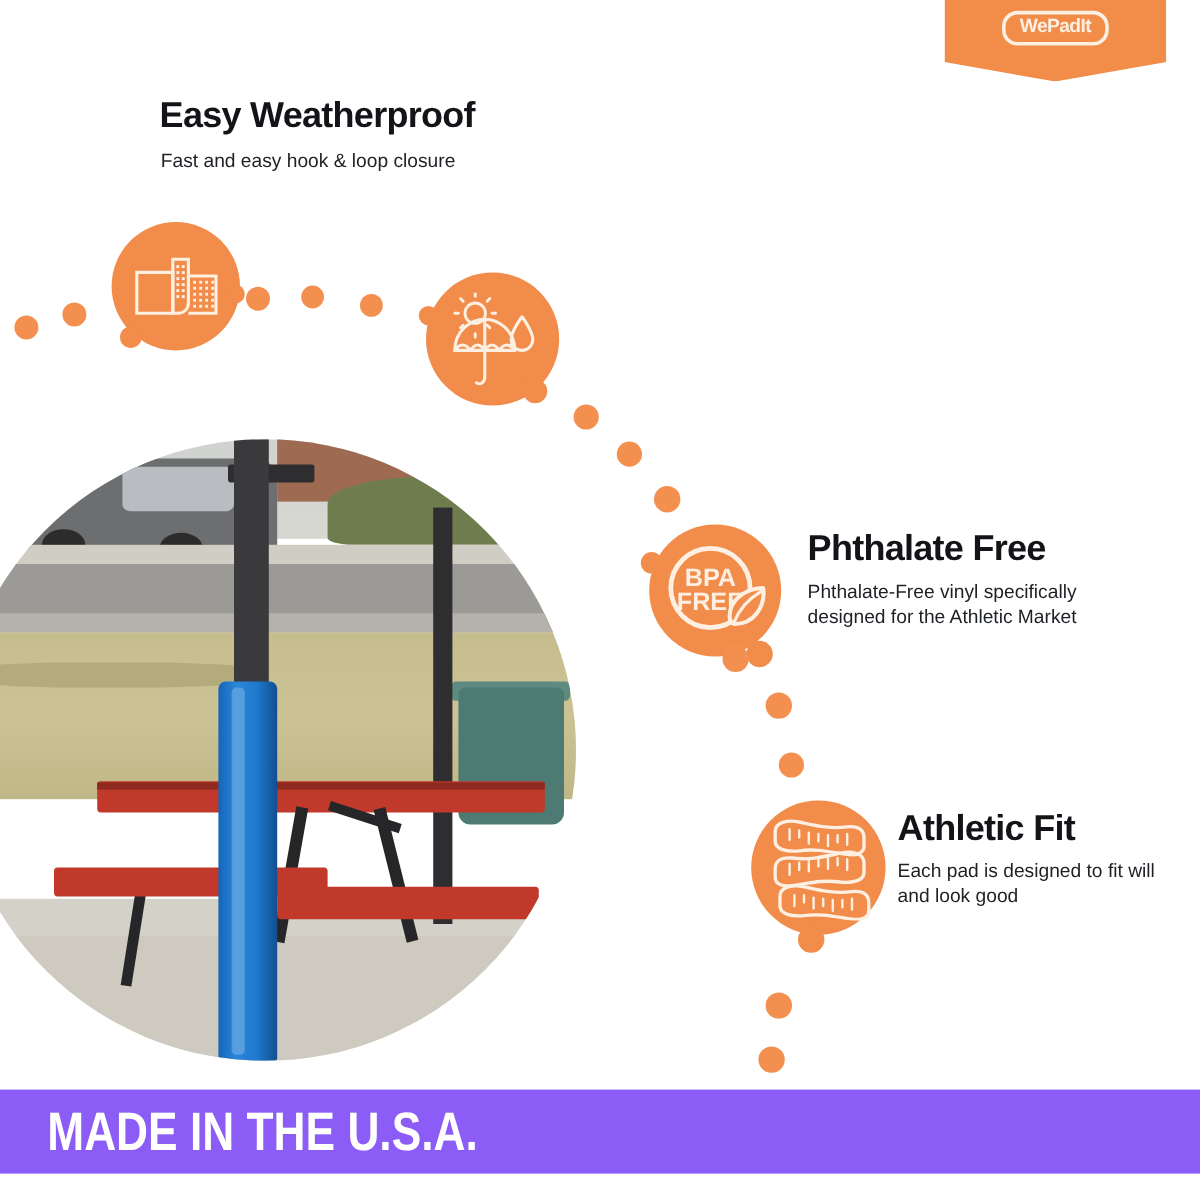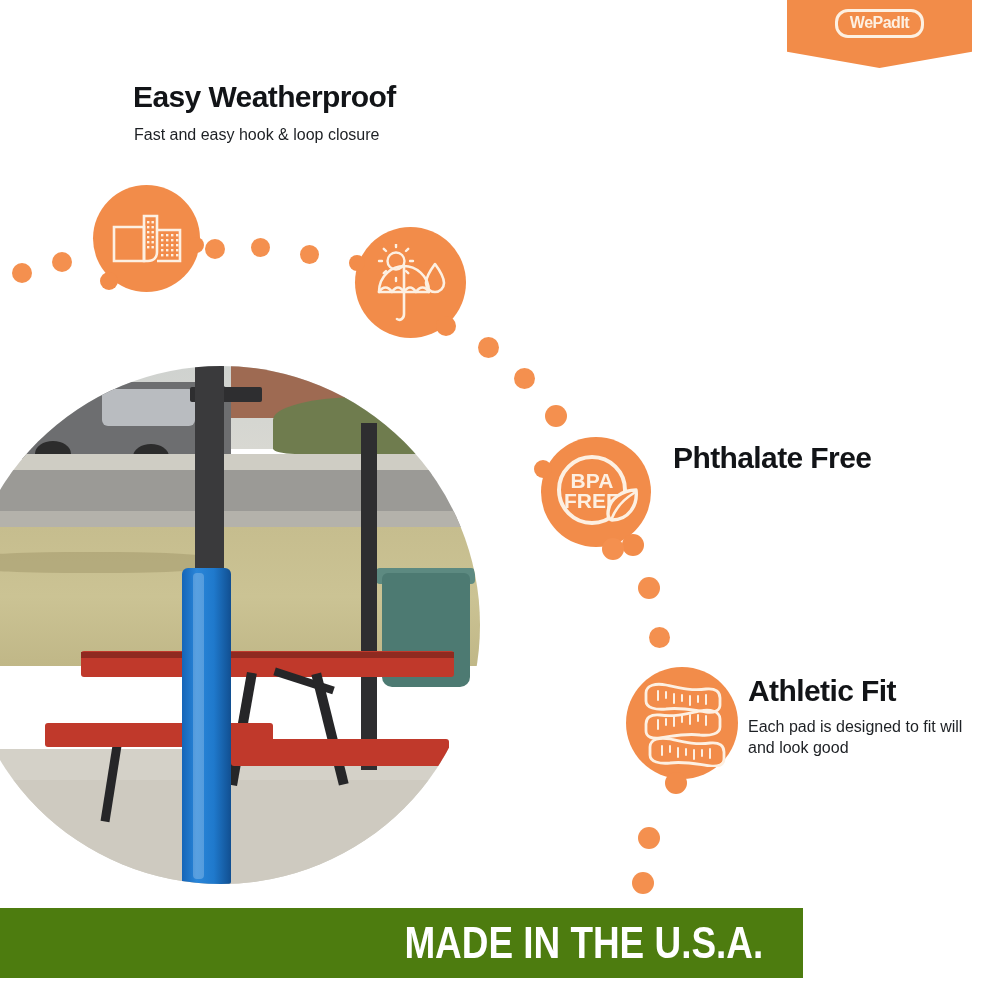--- a/index.html
+++ b/index.html
@@ -183,26 +183,26 @@
              background: linear-gradient(90deg,#1565b8 0%, #2a86d9 30%, #1f79cc 65%, #114f91 100%);
              border-radius:6px 6px 2px 2px; }
   .p-pad-hl{ position:absolute; left:44.5%; top:40%; width:2.2%; height:59%;
              background:rgba(255,255,255,.22); border-radius:4px; }
 
   
   .usa-banner {
     position: absolute;
     left: 0;
     top: 908px;
-    width: 803px;
+    width: 1000px;
     height: 70px;
-    background: #4d7c0f;
+    background: #8b5cf6;
     display: flex;
     align-items: center;
-    justify-content: flex-end;
+    justify-content: flex-start;
   }
   .usa-text {
     font-size: 45px;
     font-weight: 800;
     color: #ffffff;
     letter-spacing: 0px;
     transform: scaleX(0.82);
     white-space: nowrap;
   }
 </style>
@@ -278,20 +278,21 @@
         <path d="M8 48 C12 42 17 42 21 48 C25 42 29 42 33 48 C37 42 41 42 45 48 C49 42 54 42 58 48"></path>
         <path d="M33 22 v48 c0 5-4 7-7 5"></path>
       </g>
       <path d="M64 20 C64 20 55 32 55 39 a9 9 0 0 0 18 0 C73 32 64 20 64 20 z" fill="none" stroke="#fdf0e2" stroke-width="2.6" stroke-linejoin="round"></path>
     </svg>
   </div>
   <div class="blob" style="left:349px;top:255px;width:16px;height:16px;"></div>
   <div class="blob" style="left:436px;top:316px;width:20px;height:20px;"></div>
 
   <div class="feature-title" id="title-phthalate">Phthalate Free</div>
+  <div class="feature-sub" id="sub-phthalate">Phthalate-Free vinyl specifically designed for the Athletic Market</div>
 
   <div class="icon-circle" id="icon-bpa">
     <svg width="96" height="96" viewBox="0 0 96 96" aria-hidden="true">
       <circle cx="44" cy="46" r="33" fill="none" stroke="#fdf0e2" stroke-width="4"></circle>
       <text x="44" y="44" text-anchor="middle" fill="#fdf0e2" font-family="Liberation Sans, sans-serif" font-size="21" font-weight="800">BPA</text>
       <text x="44" y="64" text-anchor="middle" fill="#fdf0e2" font-family="Liberation Sans, sans-serif" font-size="21" font-weight="800">FREE</text>
       <path d="M60 70 C60 54 76 46 88 46 C90 62 80 76 64 76 C62 76 60 73 60 70 z" fill="#f28c4a" stroke="#fdf0e2" stroke-width="3.4" stroke-linejoin="round"></path>
       <path d="M86 49 C76 55 68 64 64 74" fill="none" stroke="#fdf0e2" stroke-width="2.6" stroke-linecap="round"></path>
     </svg>
   </div>

